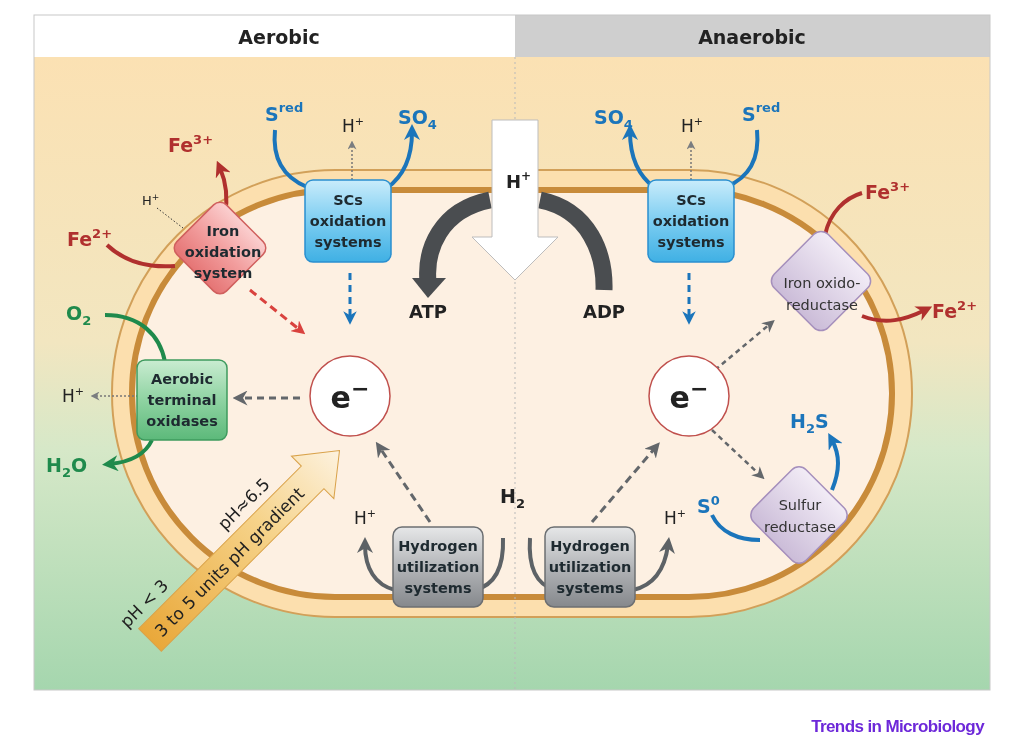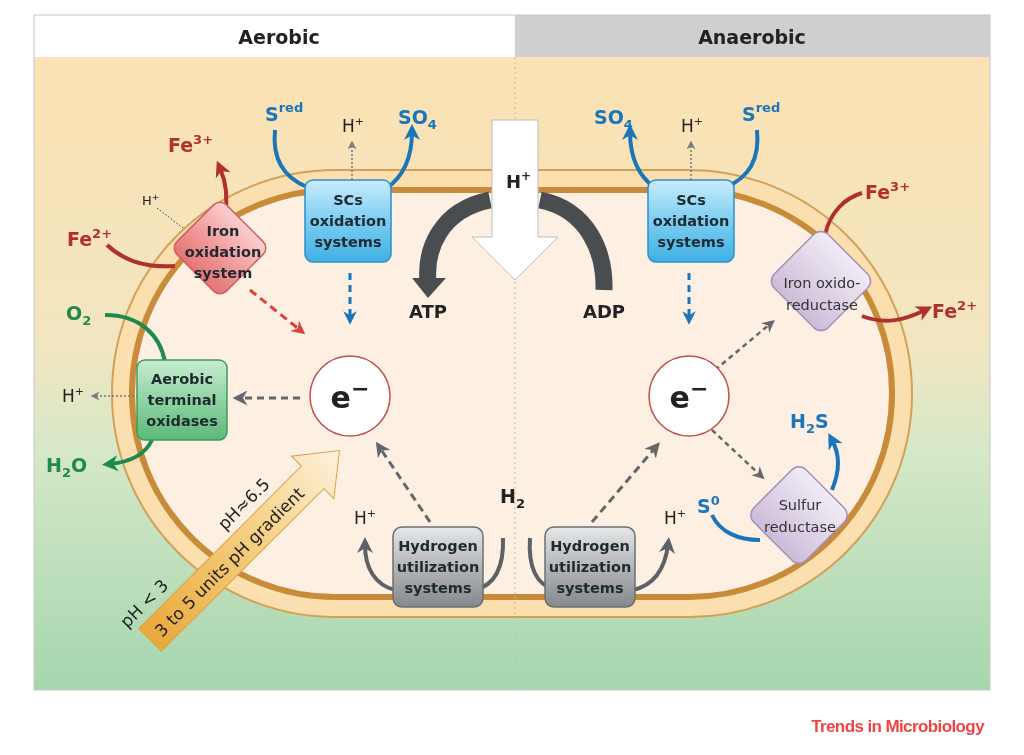--- a/index.html
+++ b/index.html
@@ -6,21 +6,21 @@
   body { width: 1024px; height: 755px; position: relative; overflow: hidden;
          font-family: "DejaVu Sans", sans-serif; }
   #figure { position: absolute; left: 0; top: 0; width: 1024px; height: 755px; }
   svg text { font-family: "DejaVu Sans", sans-serif; }
   .hdr { font-weight: bold; font-size: 19px; fill: #222; }
   .lbl-dark { font-size: 18px; fill: #222; }
   .bold { font-weight: bold; }
   .box-txt { font-size: 14.5px; font-weight: bold; fill: #1e2a30; }
   .box-txt-n { font-size: 14.5px; fill: #333; }
   .credit { position: absolute; right: 40px; top: 717px; font-family: "Liberation Sans", sans-serif;
-            font-weight: bold; font-size: 17px; color: #ef4444; letter-spacing: -0.6px; }
+            font-weight: bold; font-size: 17px; color: #6d28d9; letter-spacing: -0.6px; }
 </style>
 </head>
 <body>
 
 <svg id="figure" width="1024" height="755" viewBox="0 0 1024 755" xmlns="http://www.w3.org/2000/svg">
   <defs>
     <linearGradient id="envGrad" x1="0" y1="0" x2="0" y2="1">
       <stop offset="0" stop-color="#fbe1b3"></stop>
       <stop offset="0.45" stop-color="#f2e6c0"></stop>
       <stop offset="0.62" stop-color="#d6e8c8"></stop>

